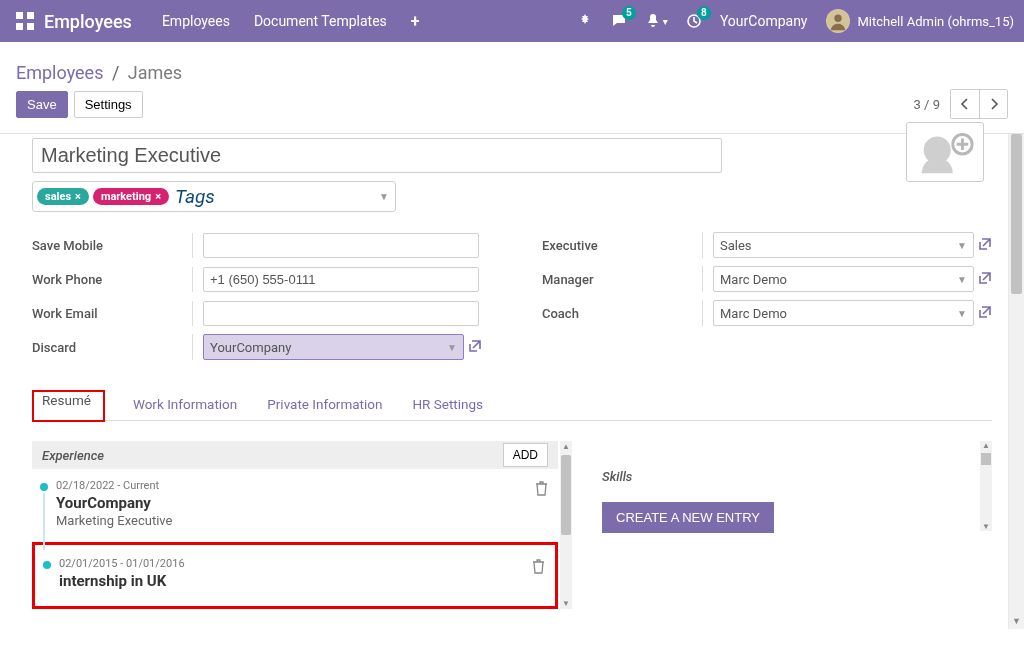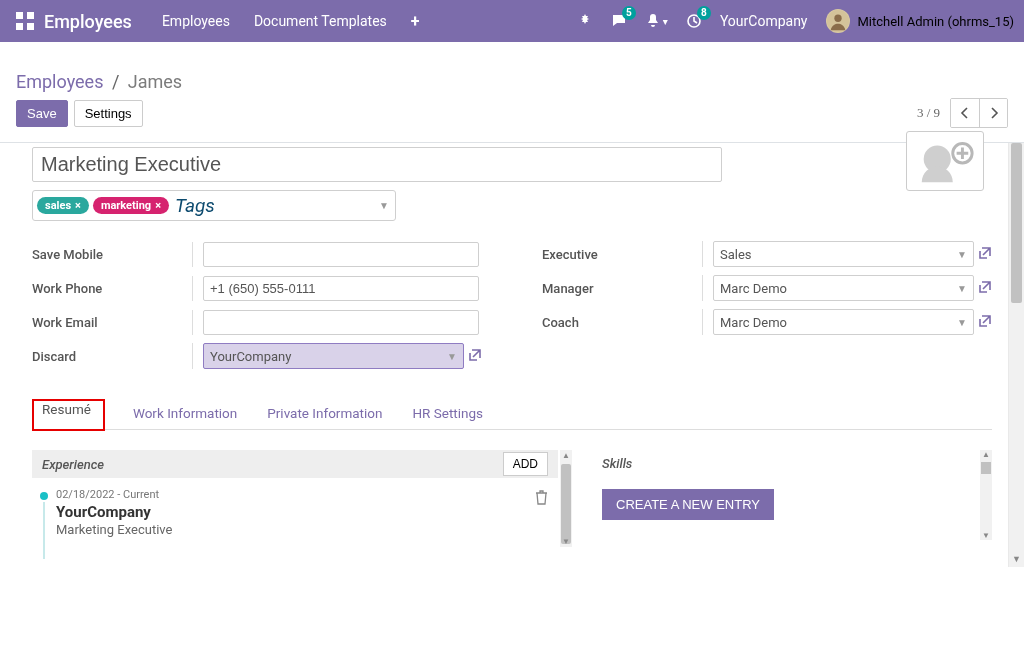--- a/index.html
+++ b/index.html
@@ -10,33 +10,33 @@
   .navbar .apps-icon { display: inline-flex; margin-right: 10px; }
   .navbar .apps-icon svg { width: 18px; height: 18px; }
   .navbar .brand { font-size: 18px; font-weight: 500; margin-right: 30px; }
   .navbar .nav-link { color: #fff; margin-right: 24px; font-size: 14px; cursor: pointer; }
   .navbar .plus-btn { color: #fff; font-size: 16px; cursor: pointer; font-weight: bold; }
   .navbar .nav-right { margin-left: auto; display: flex; align-items: center; gap: 18px; }
   .nav-icon { position: relative; display: inline-flex; align-items: center; cursor: pointer; }
   .nav-icon svg { width: 16px; height: 16px; fill: #fff; }
   .badge-count { position: absolute; top: -7px; right: -9px; background: #00a09d; color: #fff; font-size: 10px; border-radius: 8px; padding: 0 4px; line-height: 14px; min-width: 14px; text-align: center; font-weight: bold;}
   .company-name { color: #fff; font-size: 14px; cursor: pointer; }
-  .user-chip { display: flex; align-items: center; gap: 8px; cursor: pointer; color: #000000; }
+  .user-chip { display: flex; align-items: center; gap: 8px; cursor: pointer; color: #ffffff; }
   .avatar { width: 24px; height: 24px; border-radius: 50%; background: #d9c9a3; display: inline-flex; align-items: center; justify-content: center; overflow: hidden; }
   .avatar svg { width: 22px; height: 22px; }
   
   
-  .control { display: flex; align-items: flex-start; padding: 29px 16px 6px; }
+  .control { display: flex; align-items: flex-start; padding: 20px 16px 6px; }
   .breadcrumb { font-size: 18px; color: #7b7b7b; }
   .breadcrumb a { color: #7c6cab; text-decoration: none; }
   .breadcrumb .sep { color: #666; margin: 0 4px; }
   .action-row { display: flex; align-items: center; padding: 0 16px 14px; }
   .btn { display: inline-flex; align-items: center; padding: 5px 10px; border: 1px solid #ccc; background: #fff; cursor: pointer; font-size: 13px; border-radius: 2px; }
   .btn-primary { background: #7c6cab; border-color: #7c6cab; color: #fff; margin-right: 6px; }
-  .pager { margin-left: auto; display: flex; align-items: center; gap: 10px; color: #666; font-family: Liberation Serif, serif; }
+  .pager { margin-left: auto; display: flex; align-items: center; gap: 10px; color: #666; }
   .pager-nav { display: flex; border: 1px solid #ccc; border-radius: 2px; overflow: hidden; }
   .pager-nav button { background: #fff; border: none; width: 28px; height: 28px; cursor: pointer; display: flex; align-items: center; justify-content: center; }
   .pager-nav button + button { border-left: 1px solid #ccc; }
   .pager-nav svg { width: 10px; height: 12px; }
   .splitter { border-top: 1px solid #dee2e6; }
 
   
   .sheet-wrap { padding: 0; position: relative; }
   .form-sheet { padding: 4px 32px 20px 32px; max-width: 100%; position: relative; }
   .scrollbar-right { position: absolute; right: 0; top: 0; bottom: 0; width: 16px; background: #f1f1f1; border-left: 1px solid #e9e9e9; }
@@ -88,21 +88,21 @@
   .entry .dot { position: absolute; left: 8px; top: 14px; width: 8px; height: 8px; background: #1ac0c6; border-radius: 50%; }
   .entry .line { position:absolute; left: 11px; top: 24px; bottom: -12px; width: 2px; background: #c7e9ea; }
   .entry-dates { font-size: 11px; color: #777; }
   .entry-title { font-size: 15px; font-weight: bold; color: #333; margin-top: 2px;}
   .entry-sub { font-size: 13px; color: #666; margin-top: 1px;}
   .entry .trash { position: absolute; right: 10px; top: 12px; color: #888; cursor: pointer;}
   .entry .trash svg { width:13px; height:15px; }
   .hilite-box { border: 3px solid #e60000; padding: 2px 0 6px; margin-top: 4px; }
   
   .skills-col { flex: 1; position: relative; padding-right: 18px;}
-  .skills-head { font-style: italic; font-weight: 500; color: #555; padding: 6px 0 18px;}
+  .skills-head { font-style: italic; font-weight: 500; color: #555; padding: 6px 0 18px; margin-top: 22px;}
   .skills-new { background: #7c6cab; color: #fff; padding: 8px 14px; font-size: 13px; border: none; cursor: pointer; }
   .skills-scroll { position:absolute; right:0; top:0; width:12px; height:90px; background:#f1f1f1;}
   .skills-scroll .th {position:absolute; left:1px; right:1px; top:12px; height:12px; background:#c1c1c1;}
   .skills-scroll .ar{position:absolute;left:0;right:0;text-align:center;font-size:8px;color:#888;}
   .skills-scroll .ar.top{top:0;} .skills-scroll .ar.bot{bottom:0;}
 
   .spacer-col { width: 10px; }
 </style>
 </head>
 <body>
@@ -310,20 +310,30 @@
             <div class="dot"></div>
             <div class="line"></div>
             <div class="entry-dates">02/18/2022 - Current</div>
             <div class="entry-title">YourCompany</div>
             <div class="entry-sub">Marketing Executive</div>
             <span class="trash"><svg viewBox="0 0 13 15">
                   <path d="M1 3h11M5 3V1h3v2M2 3l1 11h7l1-11" fill="none" stroke="#888" stroke-width="1.3"></path>
                 </svg></span>
           </div>
 
+          <div class="hilite-box">
+            <div class="entry">
+              <div class="dot"></div>
+              <div class="entry-dates">02/01/2015 - 01/01/2016</div>
+              <div class="entry-title">internship in UK</div>
+              <span class="trash"><svg viewBox="0 0 13 15">
+                    <path d="M1 3h11M5 3V1h3v2M2 3l1 11h7l1-11" fill="none" stroke="#888" stroke-width="1.3"></path>
+                  </svg></span>
+            </div>
+          </div>
         </div>
       </div>
 
       <div class="skills-col">
         <div class="skills-scroll">
             <div class="ar top">▲</div>
             <div class="th"></div>
             <div class="ar bot">▼</div>
           </div>
         <div class="skills-head">Skills</div>

